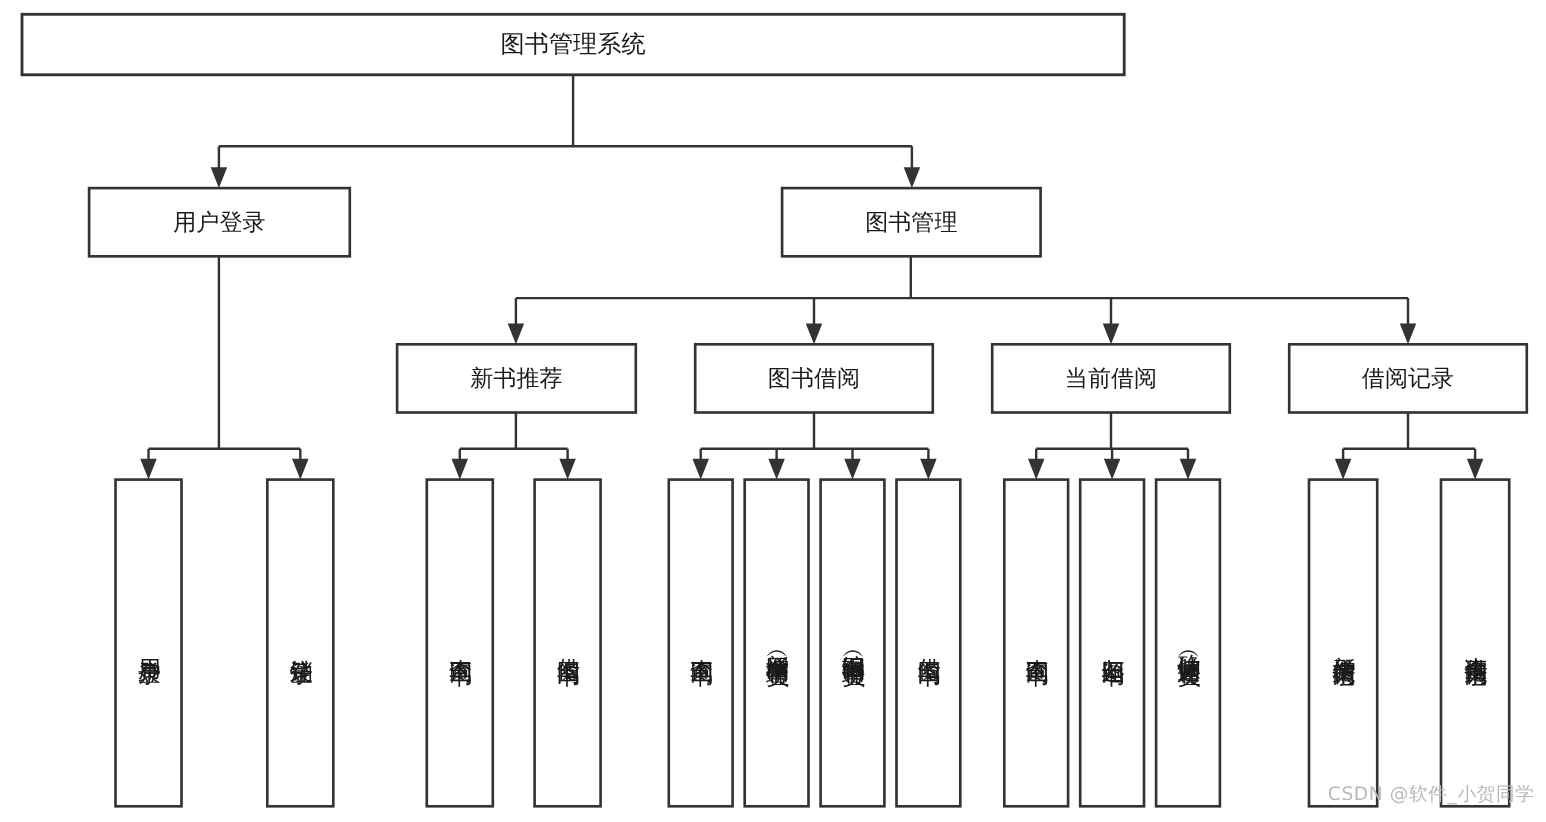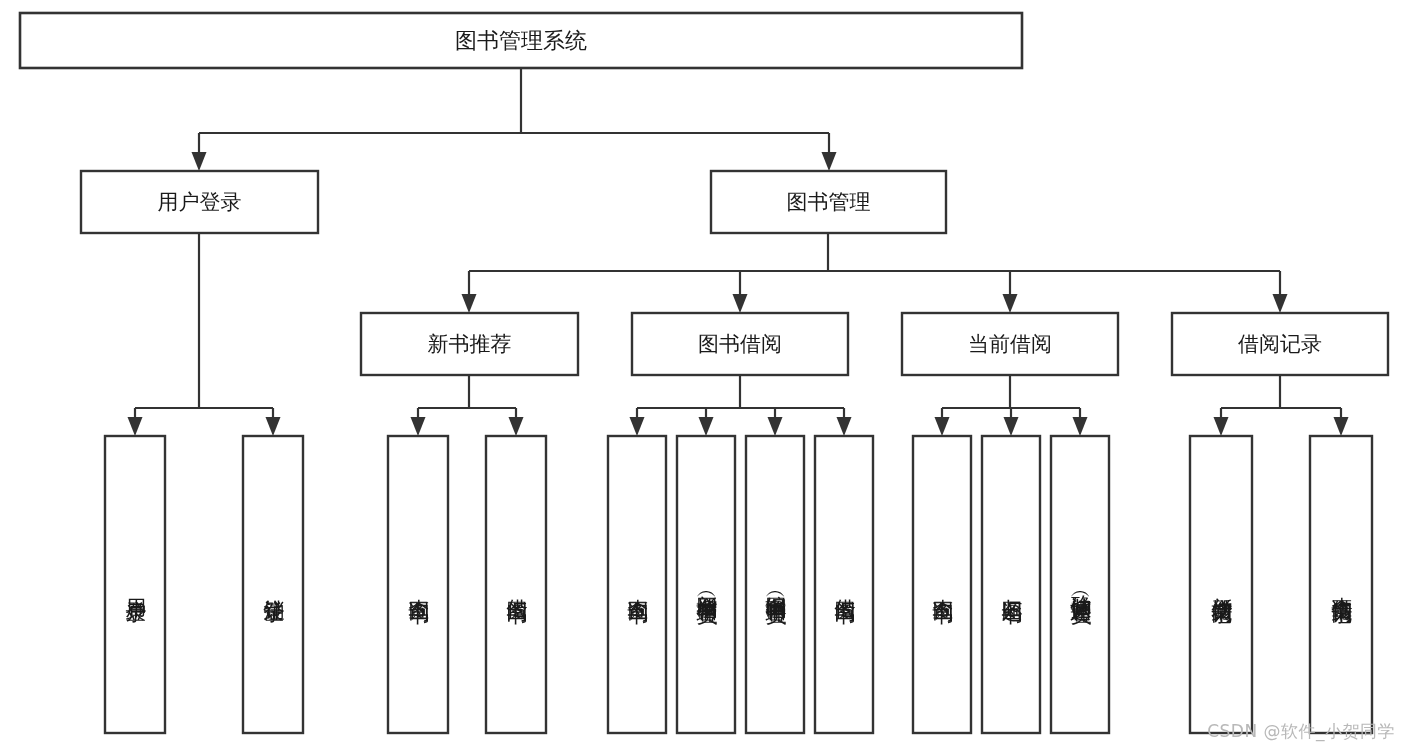--- a/index.html
+++ b/index.html
@@ -74,21 +74,21 @@
     font-size: 21px;
     line-height: 1.04;
     letter-spacing: 1.5px;
     color: #1a1a1a;
     white-space: nowrap;
     text-align: center;
   }
   .watermark {
     position: absolute;
     right: 10px;
-    bottom: 4px;
+    bottom: 14px;
     font-family: "DejaVu Sans", "Liberation Sans", sans-serif;
     font-size: 17px;
     color: #b8b8b8;
     letter-spacing: 0.5px;
     white-space: nowrap;
   }
 </style>
 </head>
 <body>
 

